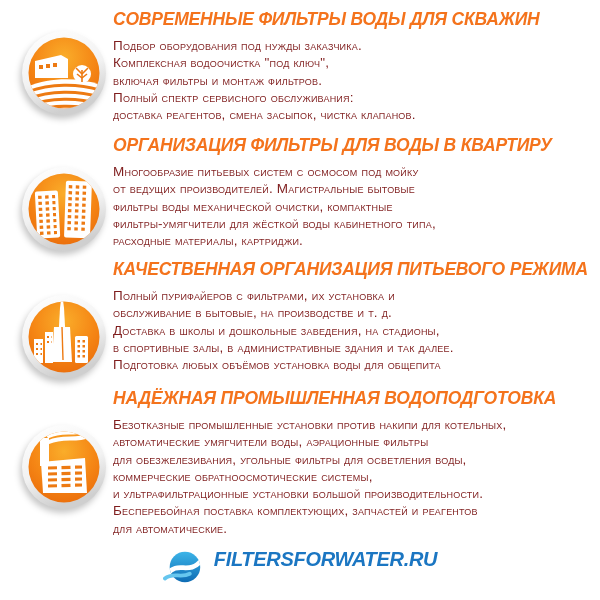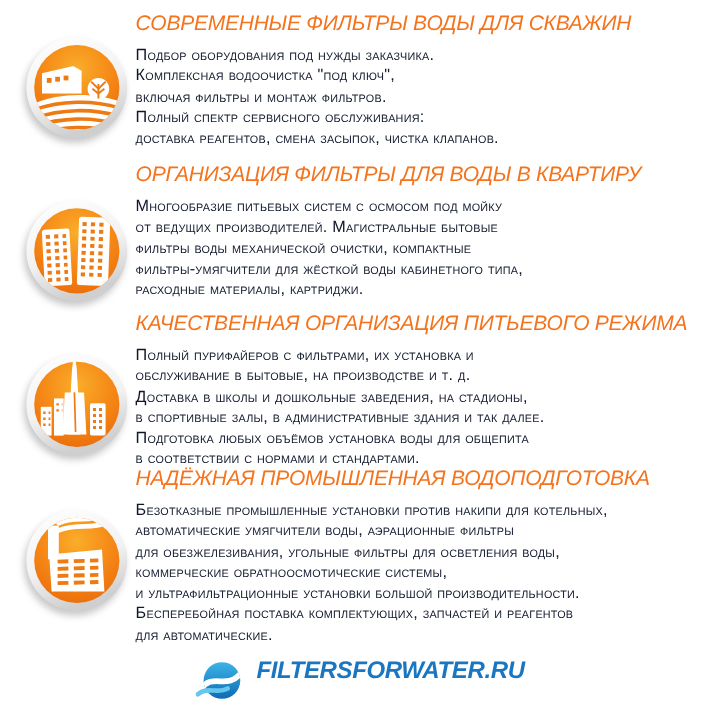--- a/index.html
+++ b/index.html
@@ -3,26 +3,26 @@
 <meta charset="utf-8">
 <style>
   html,body{margin:0;padding:0;background:#fff;}
   .canvas{
     position:relative;width:600px;height:600px;background:#fff;overflow:hidden;
     font-family:"Liberation Sans",sans-serif;
   }
   section{position:absolute;left:113px;width:482px;}
   .s1{top:9px}.s2{top:135px}.s3{top:259px}.s4{top:388px}
   .sec-heading{
-    margin:0;font-size:17.5px;line-height:21px;font-weight:normal;font-style:italic;
+    margin:0;font-size:17.5px;line-height:21px;font-weight:bold;font-style:italic;
     color:#F4731C;letter-spacing:-0.2px;white-space:nowrap;
   }
   .sec-body{margin-top:7px;}
   .body-line{
-    font-size:13.5px;line-height:17.3px;color:#0f172a;
+    font-size:13.5px;line-height:17.3px;color:#7f1d1d;
     font-variant:small-caps;letter-spacing:0.2px;white-space:nowrap;
   }
   .icon{
     position:absolute;width:86px;height:86px;left:-92px;
     filter:drop-shadow(-2px 4px 3px rgba(0,0,0,0.22));
   }
   .s1 .icon{top:21px}.s2 .icon{top:31px}.s3 .icon{top:35px}.s4 .icon{top:36px}
   .footer{
     position:absolute;top:548px;left:0;width:600px;height:44px;
     display:flex;align-items:flex-start;justify-content:center;gap:9px;cursor:pointer;
@@ -172,21 +172,20 @@
         <line x1="41" y1="33" x2="42" y2="66" stroke="#ED7A12" stroke-width="1.4"></line>
       </g>
     </svg>
     <h2 class="sec-heading">КАЧЕСТВЕННАЯ ОРГАНИЗАЦИЯ ПИТЬЕВОГО РЕЖИМА</h2>
     <div class="sec-body">
       <div class="body-line">Полный пурифайеров с фильтрами, их установка и</div>
       <div class="body-line">обслуживание в бытовые, на производстве и т. д.</div>
       <div class="body-line">Доставка в школы и дошкольные заведения, на стадионы,</div>
       <div class="body-line">в спортивные залы, в административные здания и так далее.</div>
       <div class="body-line">Подготовка любых объёмов установка воды для общепита</div>
-      <div class="body-line">в соответствии с нормами и стандартами.</div>
     </div>
   </section>
 
   <section class="s4">
     <svg class="icon" viewBox="0 0 86 86">
       <circle cx="43" cy="43" r="42" fill="url(#rimGrad)"></circle>
       <circle cx="43" cy="43" r="35.5" fill="url(#orgGrad)"></circle>
       <g clip-path="url(#iconClip)">
         <g stroke="#fff" stroke-width="4" fill="none" stroke-linecap="round">
           <path d="M28 12 C 40 6 52 11 66 6"></path>

